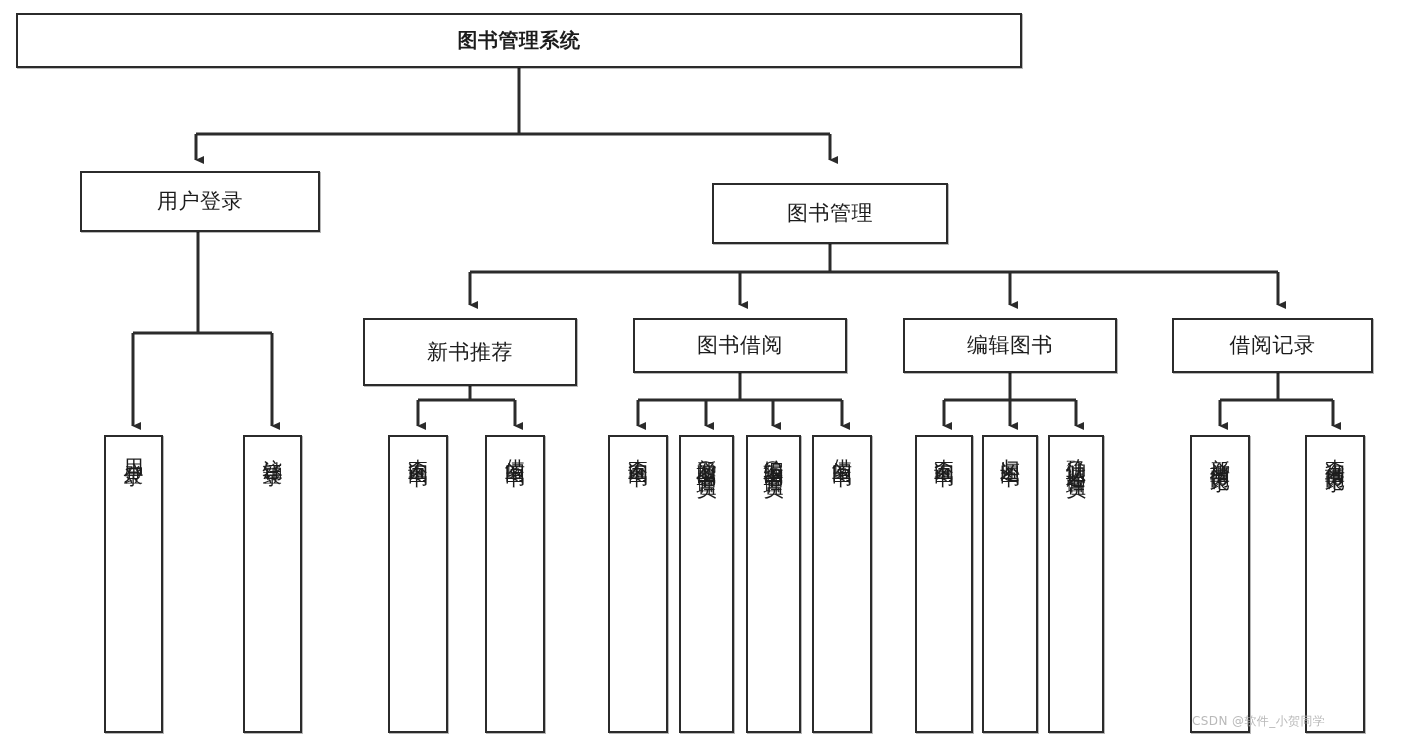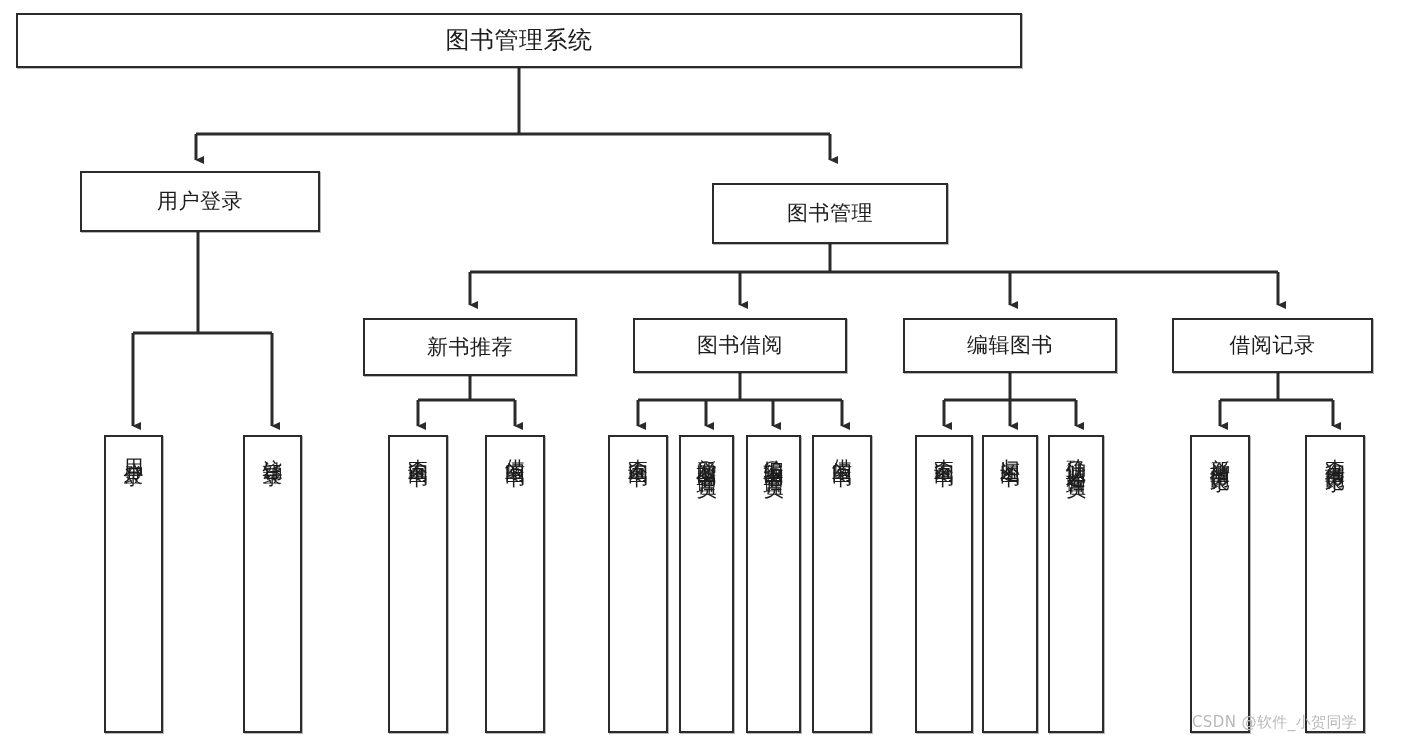--- a/index.html
+++ b/index.html
@@ -20,33 +20,33 @@
   }
   .node .lbl{
     display:block;
     text-align:center;
     line-height:1.18;
     letter-spacing:0.5px;
     color:#1c1c1c;
     white-space:pre;
   }
   .node.horiz .lbl{font-size:21px;}
-  .node.root .lbl{font-size:24px;}
+  .node.root .lbl{font-size:20px;font-weight:bold;}
   .node.leaf{align-items:flex-start;padding-top:6px;}
   .node.leaf .lbl{
     writing-mode:vertical-rl;
     text-orientation:upright;
     font-size:20px;
     letter-spacing:3px;
     line-height:1.05;
   }
   #watermark{
     position:absolute;
     left:1192px;top:713px;
-    font-size:15px;
+    font-size:12px;
     color:#b9b9b9;
     letter-spacing:0.4px;
     white-space:nowrap;
     pointer-events:none;
     text-align:right;
   }
 </style>
 </head>
 <body>
 
@@ -106,21 +106,21 @@
     <span class="lbl">图书管理系统</span>
   </div>
 
   <div class="node horiz" style="left:80px;top:171px;width:240px;height:61px;">
     <span class="lbl">用户登录</span>
   </div>
   <div class="node horiz" style="left:712px;top:171px;width:236px;height:61px;margin-top:12px;">
     <span class="lbl">图书管理</span>
   </div>
 
-  <div class="node horiz" style="left:363px;top:318px;width:214px;height:58px;">
+  <div class="node horiz" style="left:363px;top:318px;width:214px;height:68px;">
     <span class="lbl">新书推荐</span>
   </div>
   <div class="node horiz" style="left:633px;top:318px;width:214px;height:55px;justify-content:center;">
     <span class="lbl">图书借阅</span>
   </div>
   <div class="node horiz" style="left:903px;top:318px;width:214px;height:55px;">
     <span class="lbl">编辑图书</span>
   </div>
   <div class="node horiz" style="left:1172px;top:318px;width:201px;height:55px;">
     <span class="lbl">借阅记录</span>

